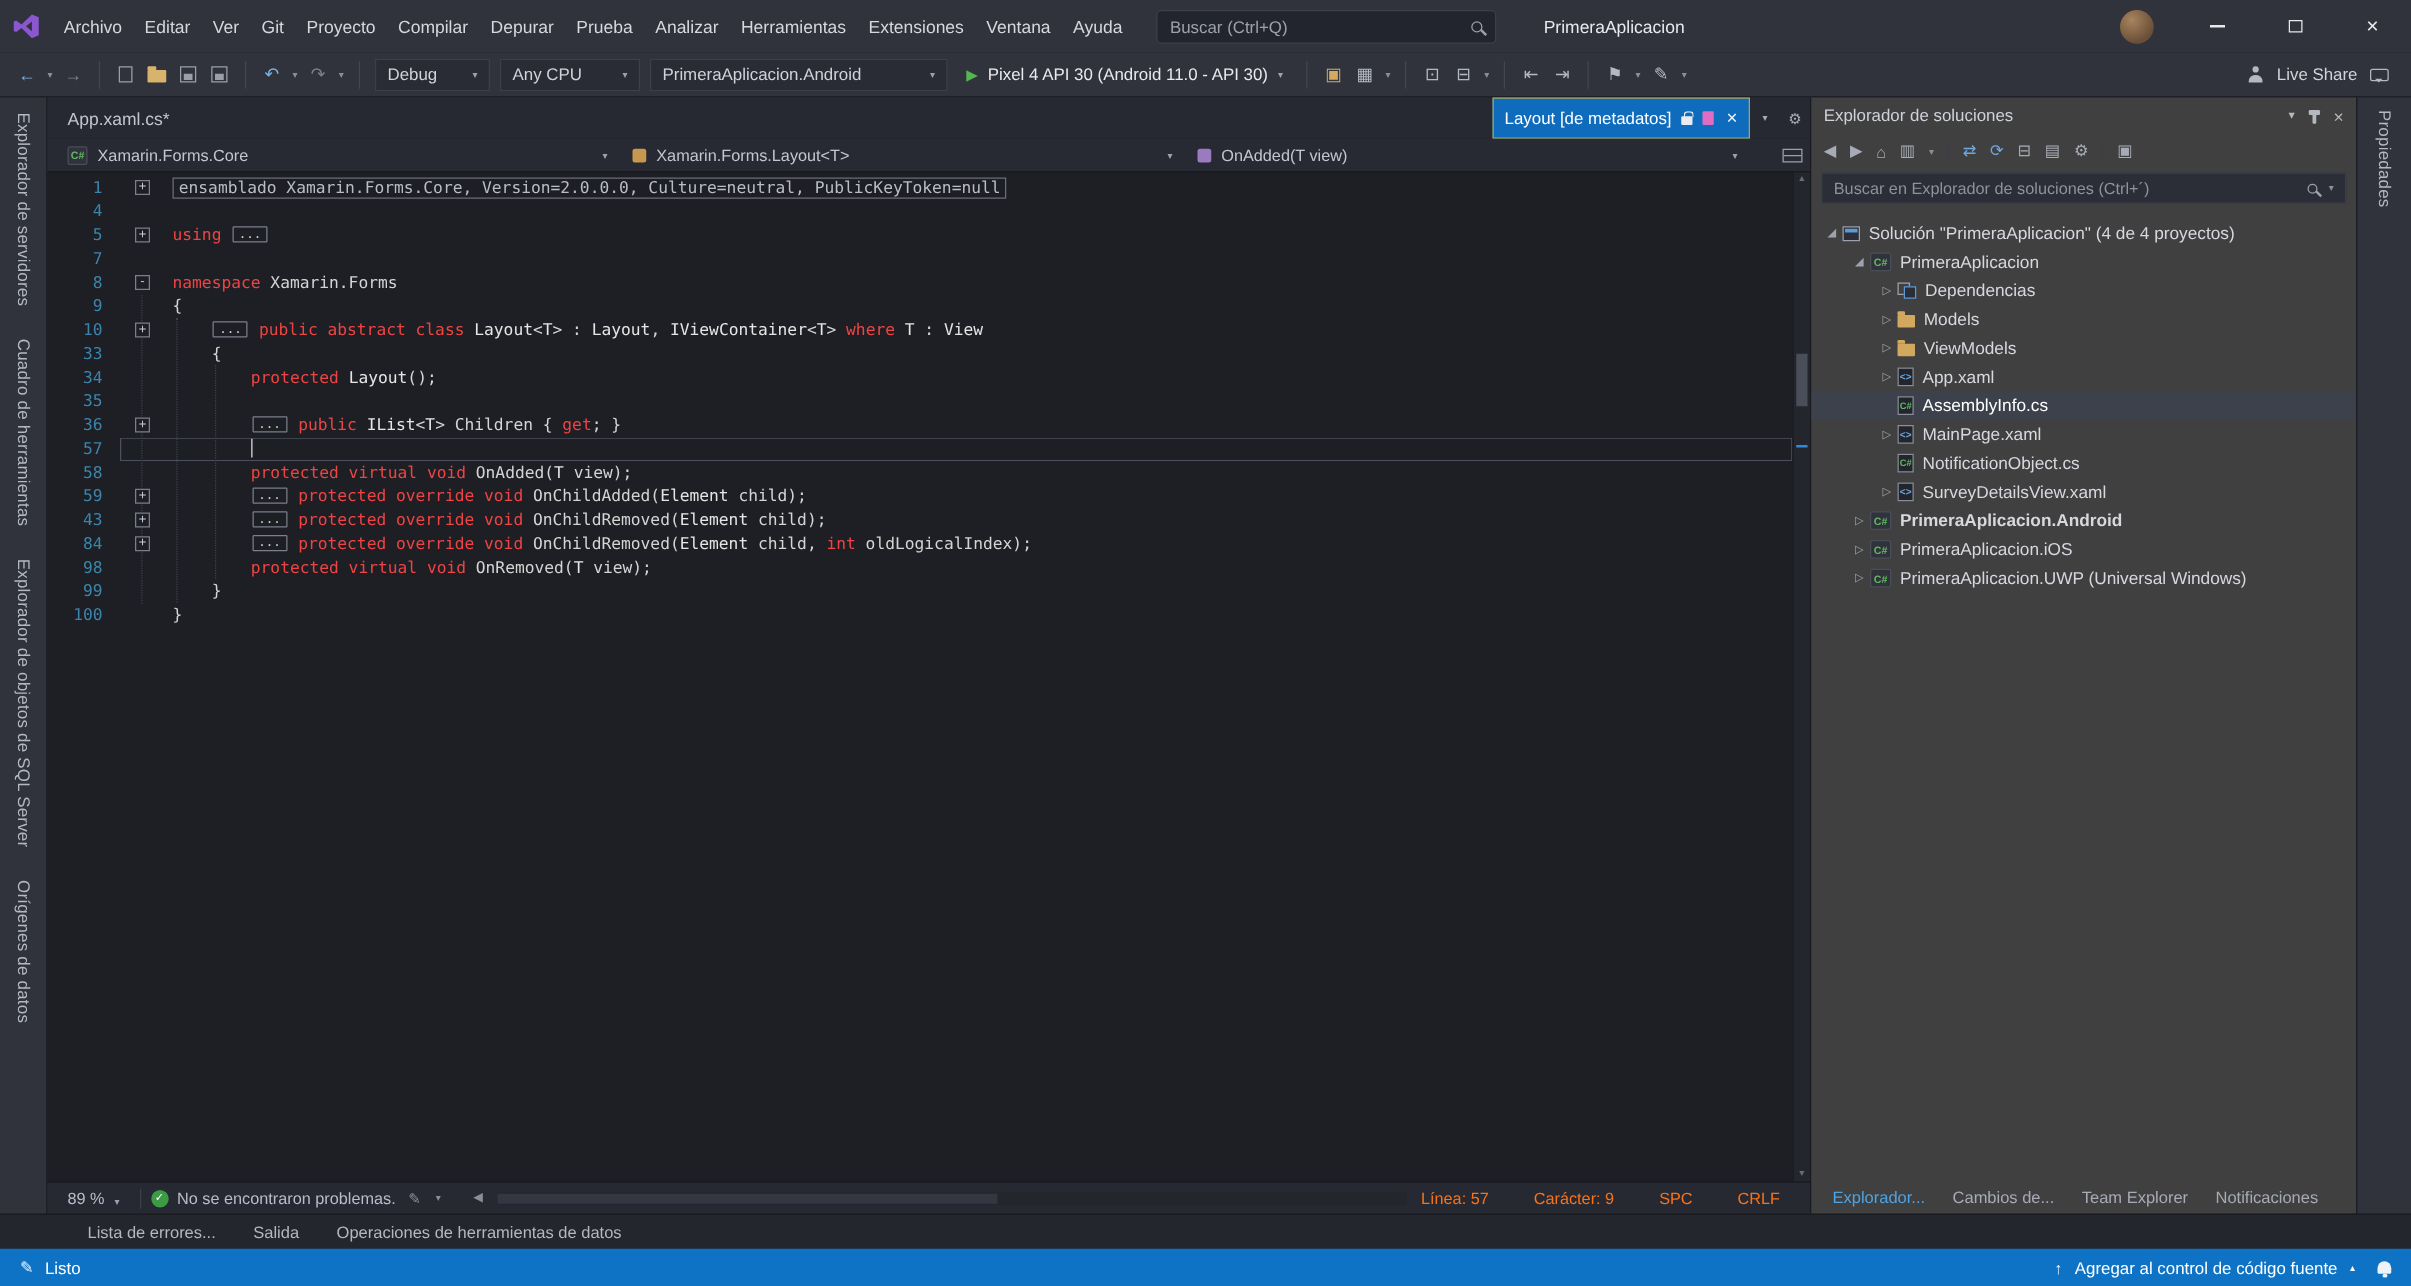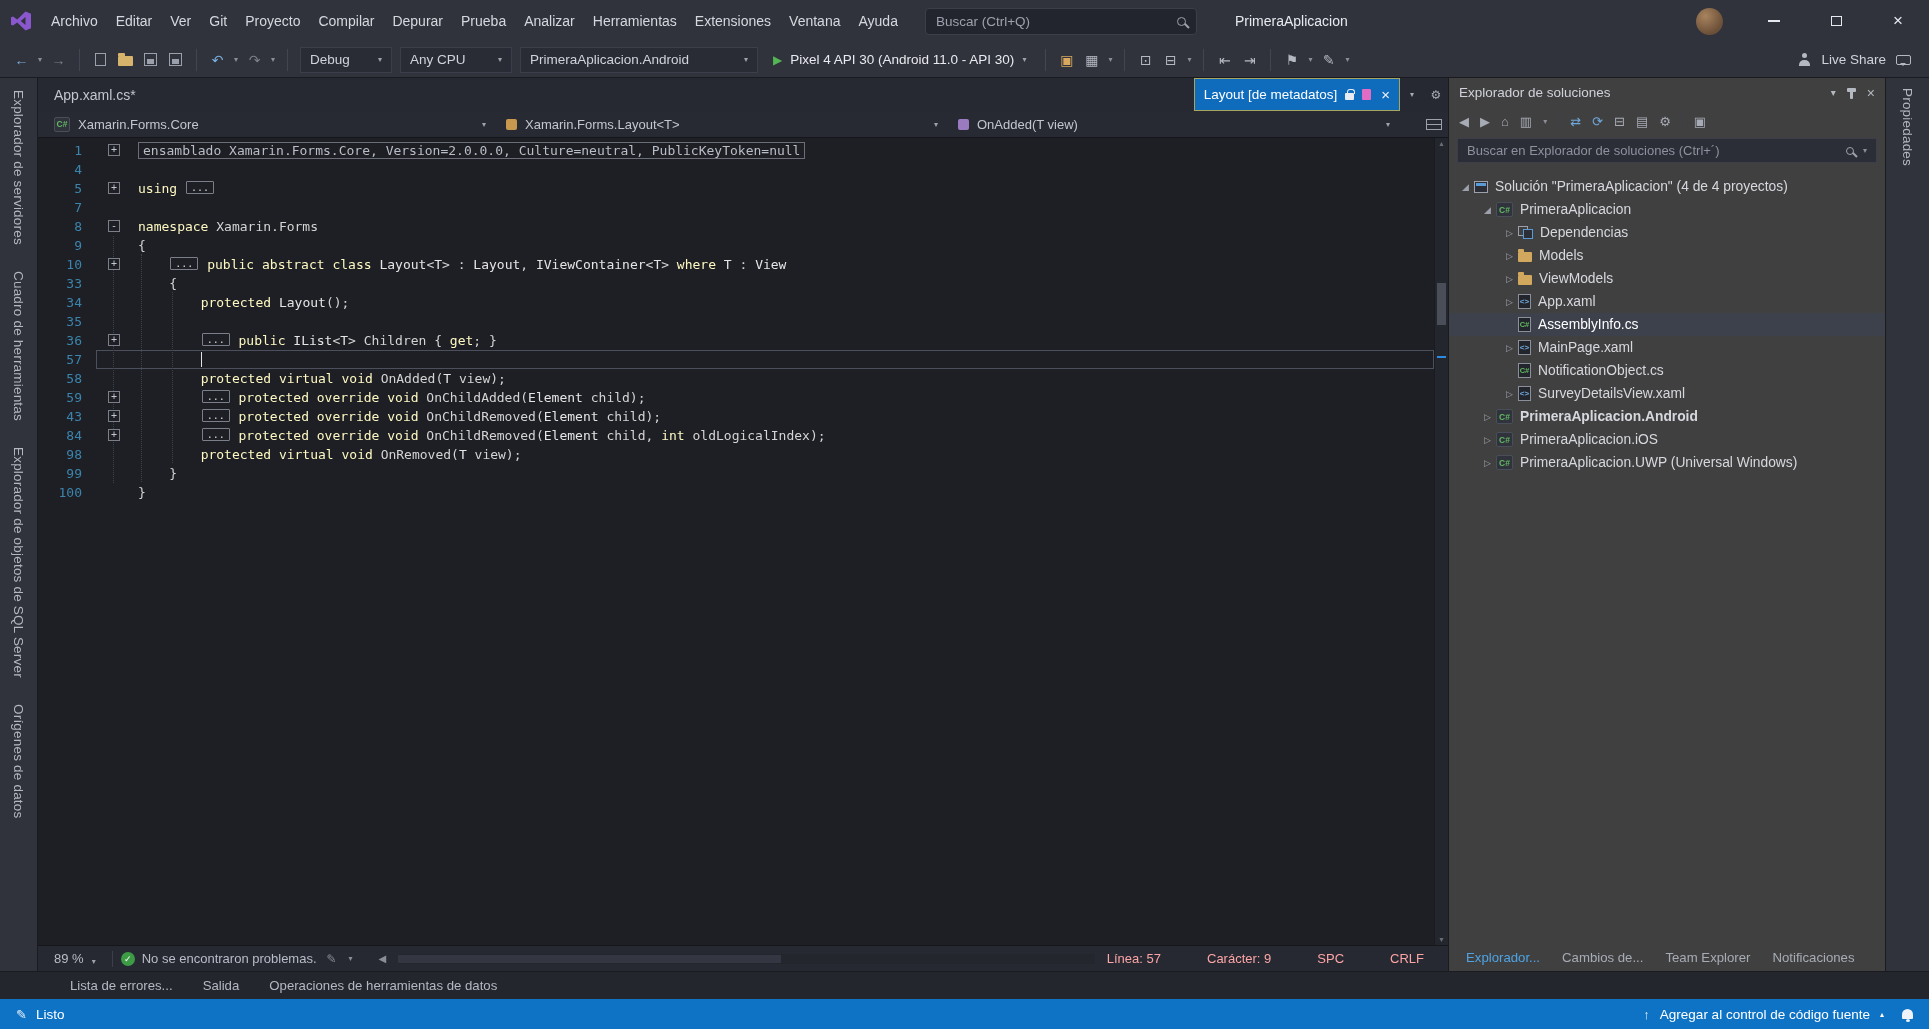--- a/index.html
+++ b/index.html
@@ -80,42 +80,42 @@
   
   .code-wrap{flex:1;position:relative;background:#1e1f24;min-height:0}
   .code{position:absolute;top:0;left:0;bottom:0;right:14px;overflow:hidden;font-family:"DejaVu Sans Mono",monospace;font-size:13px;padding-top:3px}
   .line{display:flex;height:19px;line-height:19px}
   .gutter{width:58px;text-align:right;padding-right:14px;color:#3b85ad;flex:0 0 auto}
   .rest{flex:1;display:flex;min-width:0}
   .line.current .rest{box-shadow:inset 0 0 0 1px #4b505c}
   .foldcol{width:36px;flex:0 0 auto;display:flex;justify-content:center}
   .foldbox{position:relative;width:12px;height:12px;margin-top:3px;border:1px solid #7a7f8a;font-size:10px;line-height:10px;text-align:center;color:#c3c6ce;background:#1e1f24}
   .content{white-space:pre;padding-left:6px}
-  .tk-kw{color:#fef9c3}
+  .tk-kw{color:#ef4444}
   .tk-ty{color:#e5e5e5}
   .tk-pl,.tk-ind{color:#d4d4d4}
   .tk-box{border:1px solid #696e79;color:#b9bdc7;padding:0 4px}
   .tk-ell{display:inline-block;border:1px solid #7a7f8a;color:#d4d4d4;font-size:10px;line-height:11px;padding:0 4px;margin:0 1px;vertical-align:2px;border-radius:1px}
   .caret-bar{display:inline-block;width:1.5px;height:15px;background:#e0e2e6;vertical-align:-3px}
   .iguide{position:absolute;width:0;border-left:1px dotted #3e424d}
   .vscroll{position:absolute;top:0;right:0;bottom:0;width:14px;background:#24262d;border-left:1px solid #1a1b21}
   .varrow{position:absolute;left:0;right:0;text-align:center;font-size:7px;color:#6a6e78}
   .vthumb{position:absolute;left:2px;right:2px;top:18%;height:42px;background:#4a4e58}
   .vmark{position:absolute;left:2px;right:2px;top:27%;height:2px;background:#2e8ae0}
 
   .ed-status{height:26px;background:#262832;border-top:1px solid #15161b;display:flex;align-items:center;font-size:13px;color:#b9bdc7;padding-left:8px;flex:0 0 auto;gap:8px}
   .zoom{display:flex;align-items:flex-end;gap:8px;padding:0 8px}
   .es-sep{width:1px;height:16px;background:#3c3f4a}
   .health{display:flex;align-items:center;gap:7px;white-space:nowrap}
   .checkc{width:14px;height:14px;border-radius:50%;background:#3c9b44;color:#fff;font-size:9px;display:flex;align-items:center;justify-content:center}
   .es-icon{color:#8a8e98;font-size:12px;padding:0 2px}
   .hscroll-arrow{color:#8a8e98;font-size:10px;margin-left:16px}
   .htrack{flex:1;height:10px;background:#24262d;margin:0 4px;position:relative}
   .hthumb{position:absolute;left:0;width:55%;top:1px;bottom:1px;background:#343741}
-  .pos-group{display:flex;gap:46px;padding-right:24px;color:#fca5a5;white-space:nowrap}
+  .pos-group{display:flex;gap:36px;padding-right:24px;color:#f97316;white-space:nowrap}
 
   
   .solution{width:437px;background:#404040;border-left:1px solid #1a1b21;display:flex;flex-direction:column;flex:0 0 auto}
   .sol-header{height:29px;display:flex;align-items:center;padding:0 10px;font-size:13.5px;color:#cfd2d9}
   .sh-icons{margin-left:auto;display:flex;align-items:center;gap:14px;color:#b4b8c0;font-size:10px}
   .icon-pin{position:relative;width:3px;height:9px;background:#b4b8c0;border-radius:1px;margin-top:3px}
   .icon-pin::before{content:'';position:absolute;top:-2px;left:-3px;width:9px;height:4px;background:#b4b8c0;border-radius:1px}
   .sh-x{font-size:14px}
   .sol-toolbar{height:28px;display:flex;align-items:center;gap:11px;padding:0 10px;color:#a7abb5;font-size:13px}
   .st-icon{font-size:13px}

